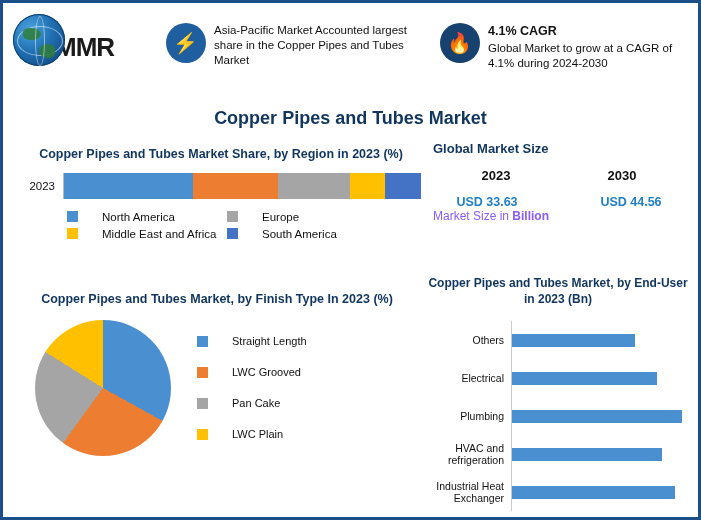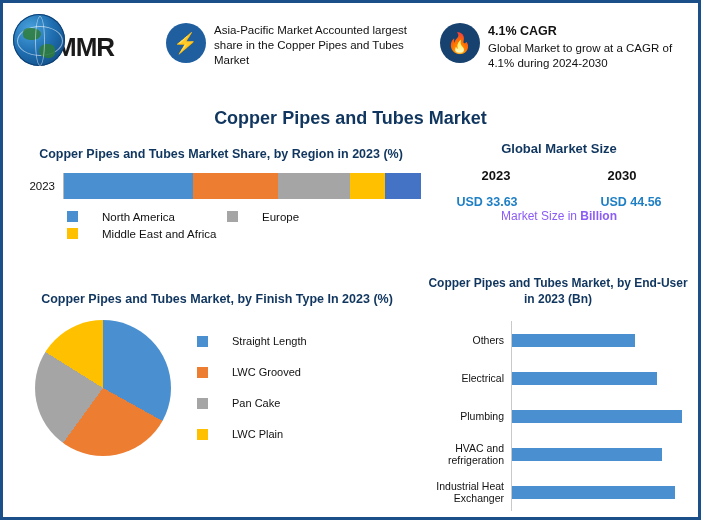--- a/index.html
+++ b/index.html
@@ -181,21 +181,20 @@
   .sw {
     width: 11px; height: 11px;
     flex: 0 0 auto;
   }
 
   
   .gms {
     position: absolute;
     left: 430px; top: 138px;
     width: 252px;
-    text-align: center;
   }
   .gms-title {
     font-size: 13px;
     font-weight: bold;
     color: #10365f;
   }
   .gms-years {
     display: flex;
     justify-content: space-around;
     margin-top: 12px;
@@ -337,20 +336,24 @@
         <span>North America</span>
       </div>
       <div class="lg">
         <span class="sw" style="background:#a5a5a5;"></span>
         <span>Europe</span>
       </div>
       <div class="lg">
         <span class="sw" style="background:#ffc000;"></span>
         <span>Middle East and Africa</span>
       </div>
+      <div class="lg">
+        <span class="sw" style="background:#4472c4;"></span>
+        <span>South America</span>
+      </div>
     </div>
   </div>
 
   <div class="gms">
     <div class="gms-title">Global Market Size</div>
     <div class="gms-years">
       <span>2023</span>
       <span>2030</span>
     </div>
     <div class="gms-vals">

